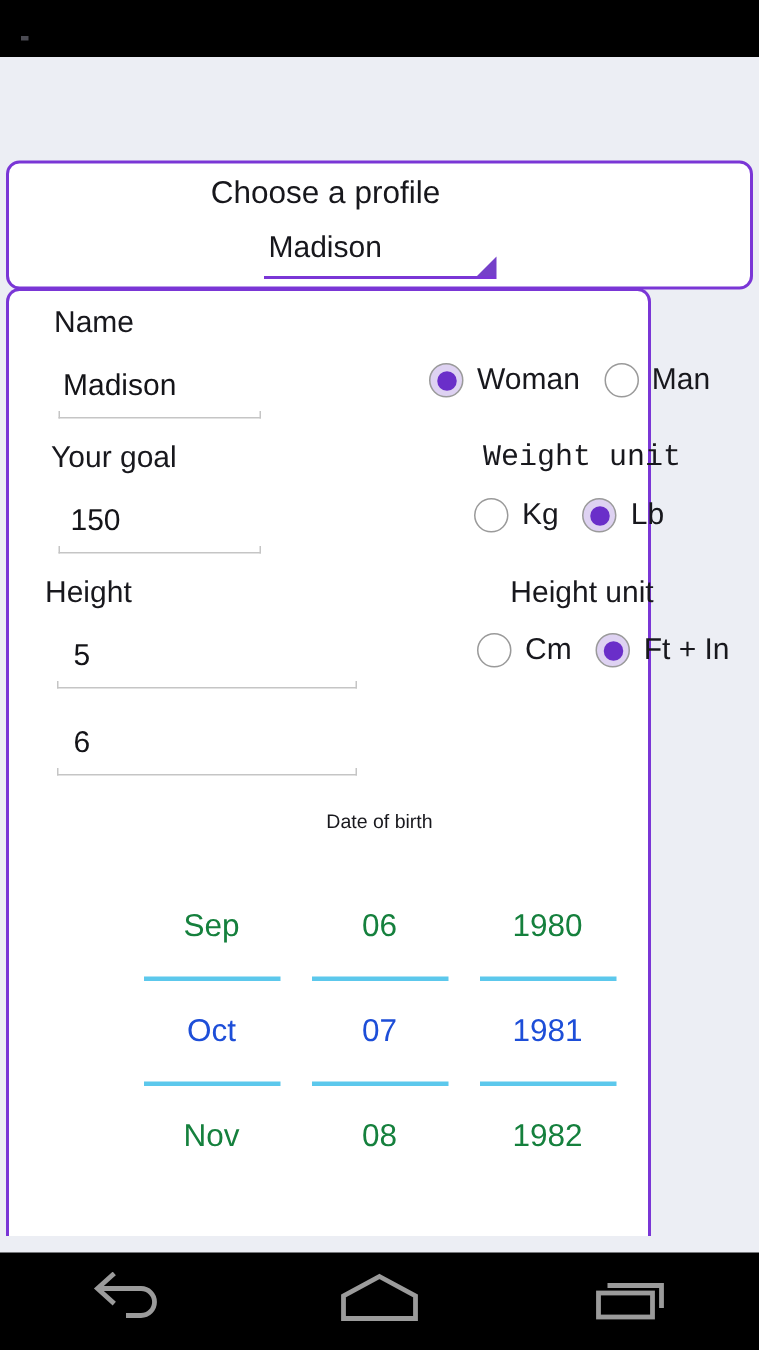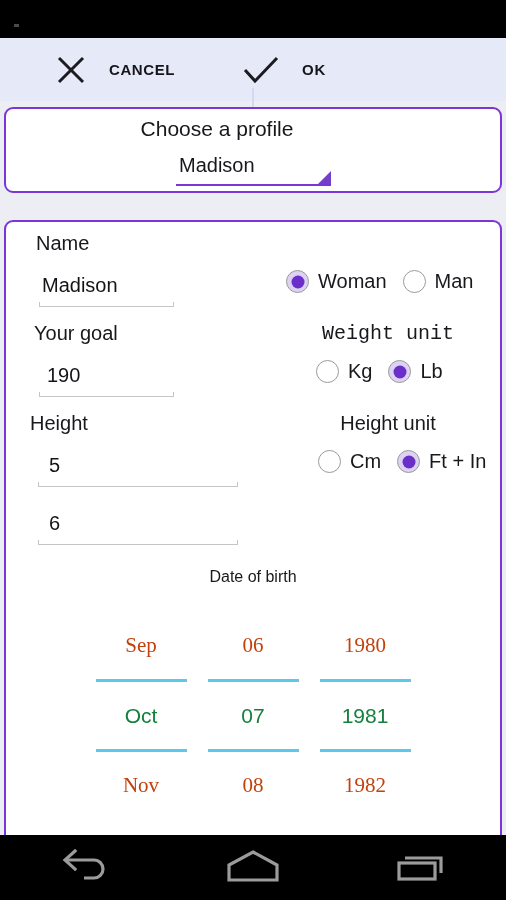--- a/index.html
+++ b/index.html
@@ -72,22 +72,22 @@
     position: absolute;
     background: #ffffff;
     border: 2px solid #7a36d6;
     border-radius: 9px;
   }
   .profile-card {
     left: 4px; top: 107px;
     width: 498px; height: 86px;
   }
   .form-card {
-    left: 4px; top: 220px;
-    width: 498px; height: 632px;
+    left: 4px; top: 192px;
+    width: 430px; height: 632px;
     border-bottom: none;
     border-bottom-left-radius: 0;
     border-bottom-right-radius: 0;
   }
 
   
   .profile-title {
     position: absolute;
     top: 8px; left: 0;
     width: 422px;
@@ -202,21 +202,21 @@
     text-align: center;
     white-space: nowrap;
   }
 
   
   .dob-title {
     position: absolute;
     left: 0; top: 346px;
     width: 494px;
     text-align: center;
-    font-size: 16px;
+    font-size: 13px;
     color: #18181d;
   }
   .dob-picker {
     position: absolute;
     left: 0; top: 390px;
     width: 494px; height: 230px;
     display: flex;
     justify-content: center;
   }
   .dob-col {
@@ -228,22 +228,22 @@
   }
   .dob-col + .dob-col { margin-left: 0px; }
   .dob-cell {
     height: 67px;
     display: flex;
     align-items: center;
     justify-content: center;
     font-size: 21px;
     width: 100%;
   }
-  .dob-cell.dim { color: #c2410c; font-family: Liberation Serif, serif; }
-  .dob-cell.sel { color: #15803d; text-align: right; }
+  .dob-cell.dim { color: #15803d; }
+  .dob-cell.sel { color: #1d4ed8; text-align: right; }
   .dob-sep {
     width: 91px; height: 3px;
     background: #5cc8ec;
   }
 
   
   .nav-bar {
     position: absolute;
     left: 0; top: 835px;
     width: 506px; height: 65px;
@@ -262,40 +262,20 @@
 </style>
 </head>
 <body>
 
 <div id="screen">
 
   <div class="status-bar">
     <div class="status-dot"></div>
   </div>
 
-  <div class="action-bar">
-    <div class="action-btn cancel">
-      <span>
-        <svg class="icon-x" width="30" height="30" viewBox="0 0 30 30">
-          <line x1="3" y1="3" x2="27" y2="27" stroke="#1b1b20" stroke-width="3"></line>
-          <line x1="27" y1="3" x2="3" y2="27" stroke="#1b1b20" stroke-width="3"></line>
-        </svg>
-      </span>
-      <span class="action-label">CANCEL</span>
-    </div>
-    <div class="action-divider"></div>
-    <div class="action-btn ok">
-      <span>
-        <svg class="icon-check" width="36" height="30" viewBox="0 0 36 30">
-          <polyline points="2,15 12,26 34,3" fill="none" stroke="#1b1b20" stroke-width="3"></polyline>
-        </svg>
-      </span>
-      <span class="action-label">OK</span>
-    </div>
-  </div>
 
   <div class="card profile-card">
     <div class="profile-title">Choose a profile</div>
     <div class="spinner">
       <div class="spinner-value">Madison</div>
       <div class="spinner-underline"></div>
       <div class="spinner-arrow"></div>
     </div>
   </div>
 
@@ -312,21 +292,21 @@
           <span class="radio-text">Woman</span>
         </div>
         <div class="radio-gap"></div>
         <div class="radio-opt">
           <span class="radio-dot"></span>
           <span class="radio-text">Man</span>
         </div>
       </div>
 
       <div class="field-label" style="left:28px; top:100px;">Your goal</div>
-      <div class="text-field" style="left:32px; top:142px; width:130px;">190</div>
+      <div class="text-field" style="left:32px; top:142px; width:130px;">150</div>
       <div class="field-underline" style="left:33px; top:174px; width:135px;"></div>
 
       <div class="unit-title" style="left:270px; top:100px; width:224px;font-family:Liberation Mono, monospace;">Weight unit</div>
       <div class="radio-group" style="left:310px; top:138px;">
         <div class="radio-opt">
           <span class="radio-dot"></span>
           <span class="radio-text">Kg</span>
         </div>
         <div class="radio-gap"></div>
         <div class="radio-opt">

